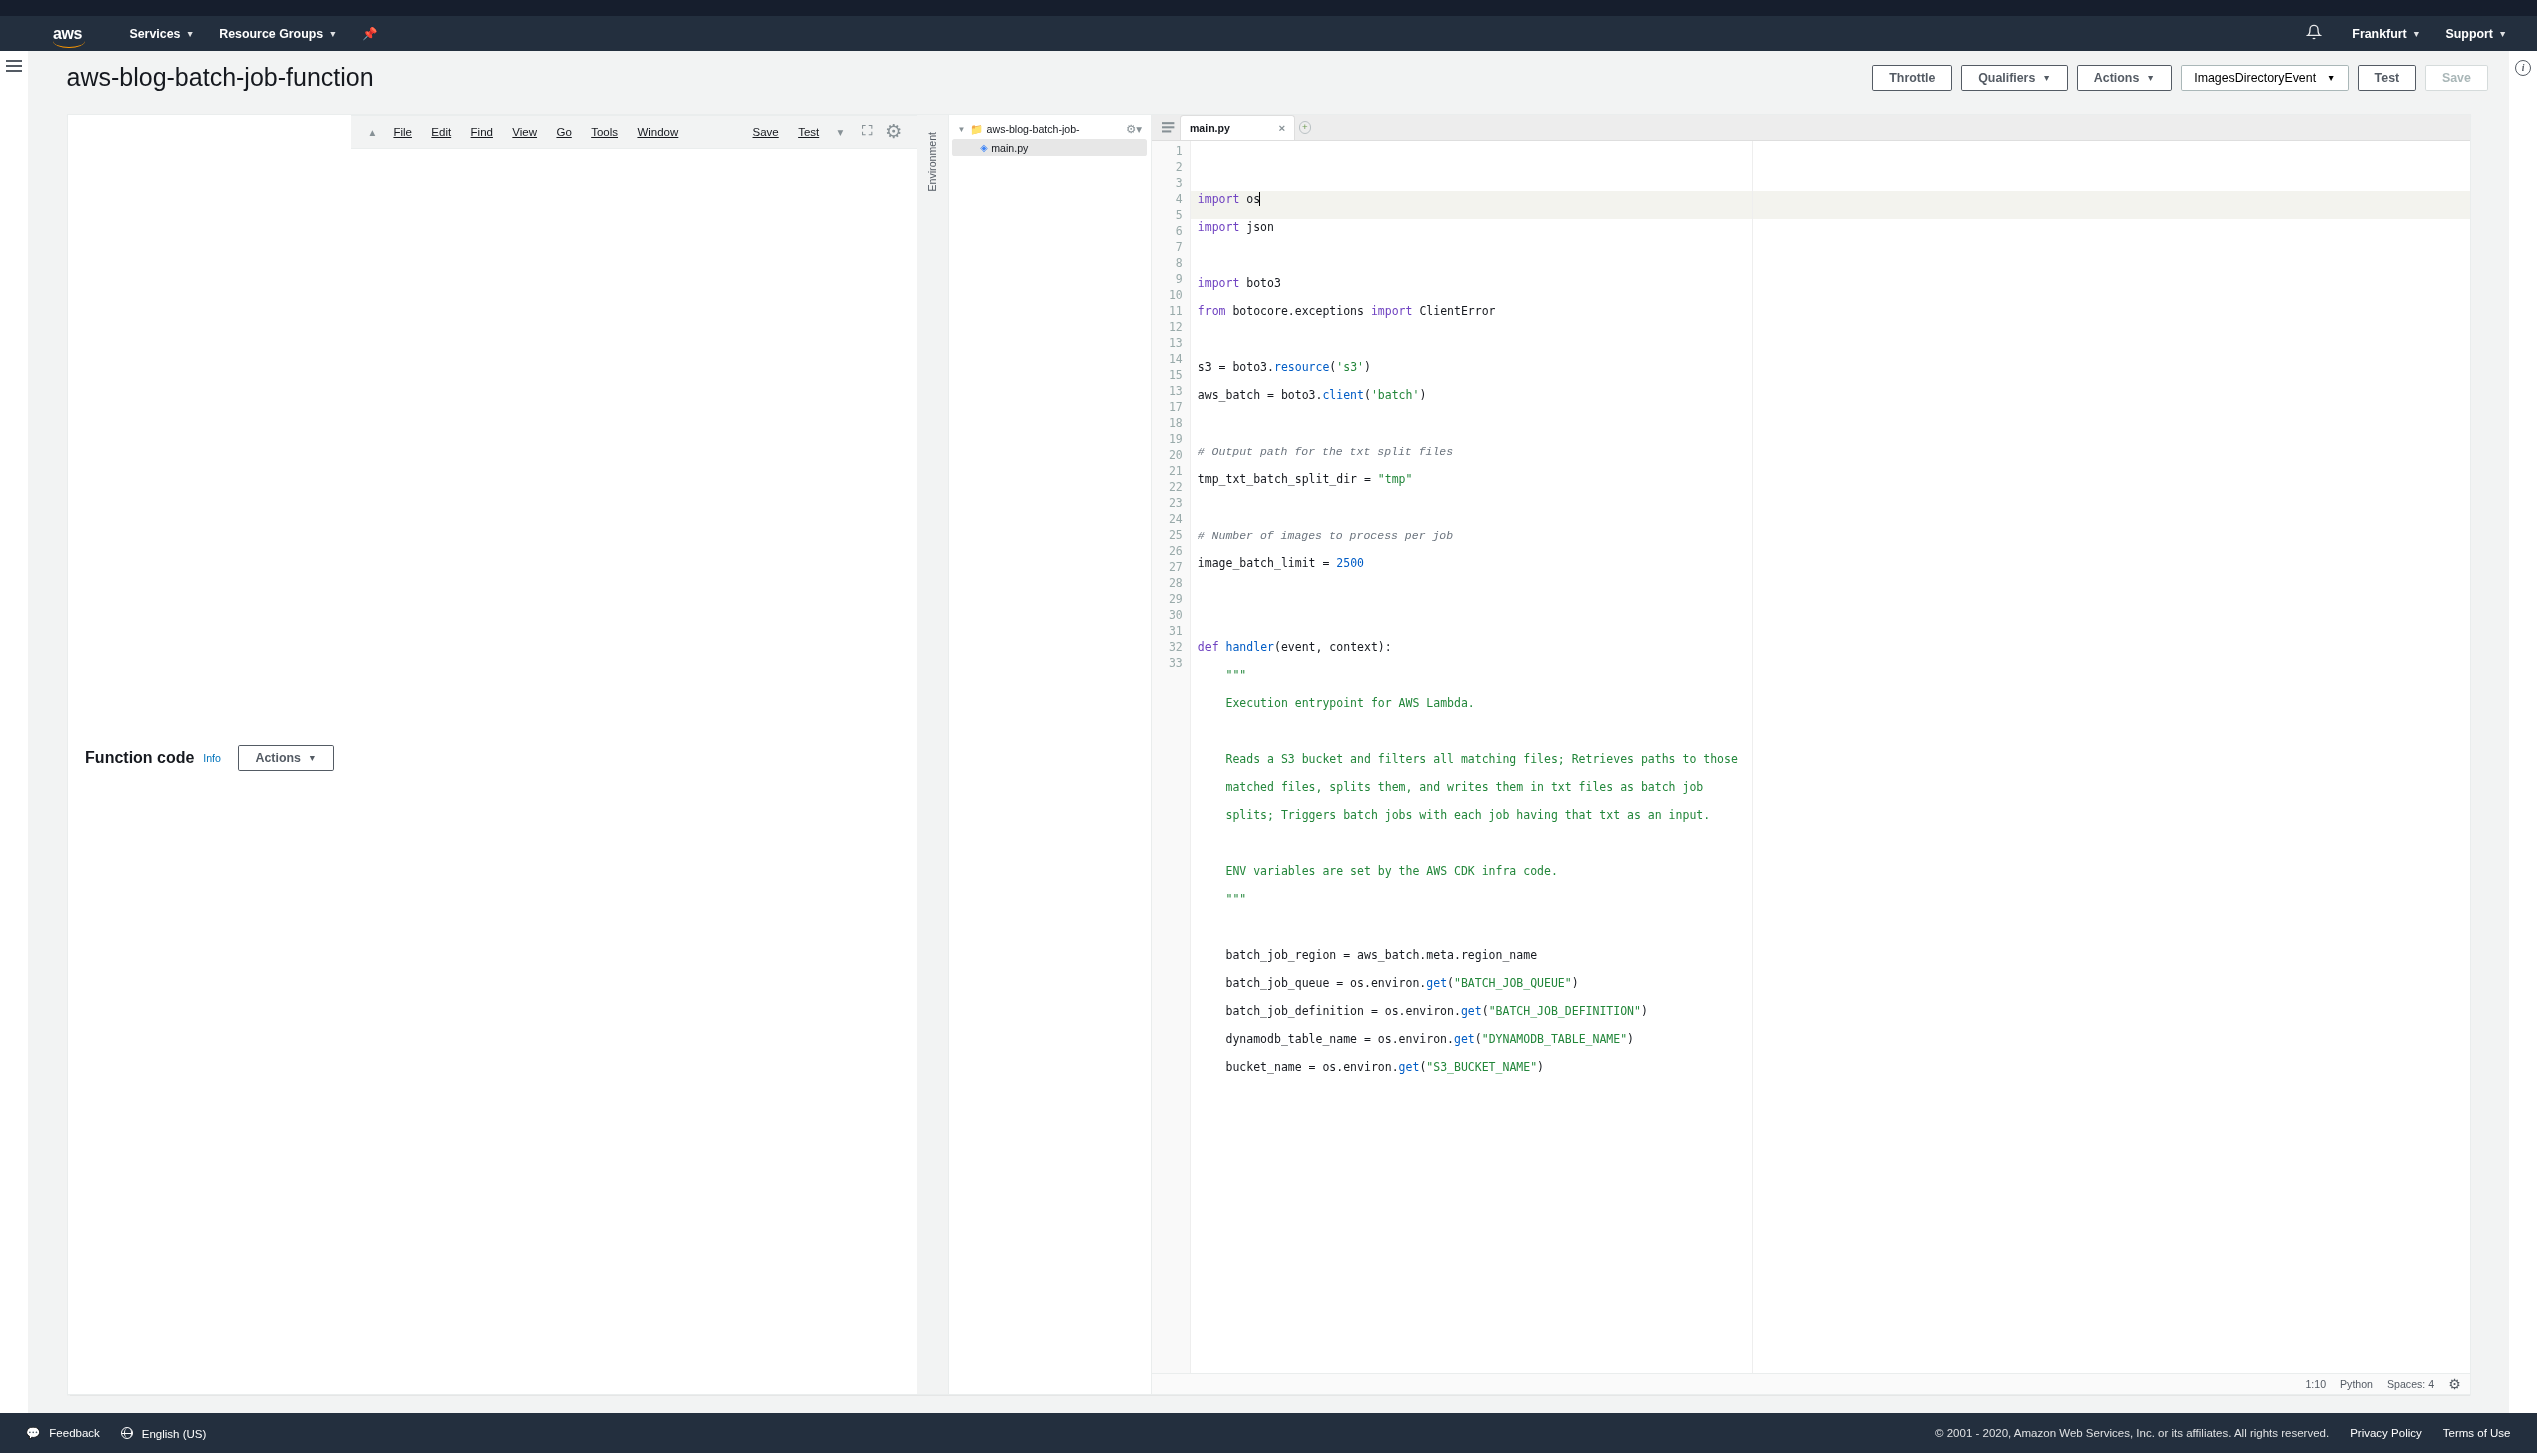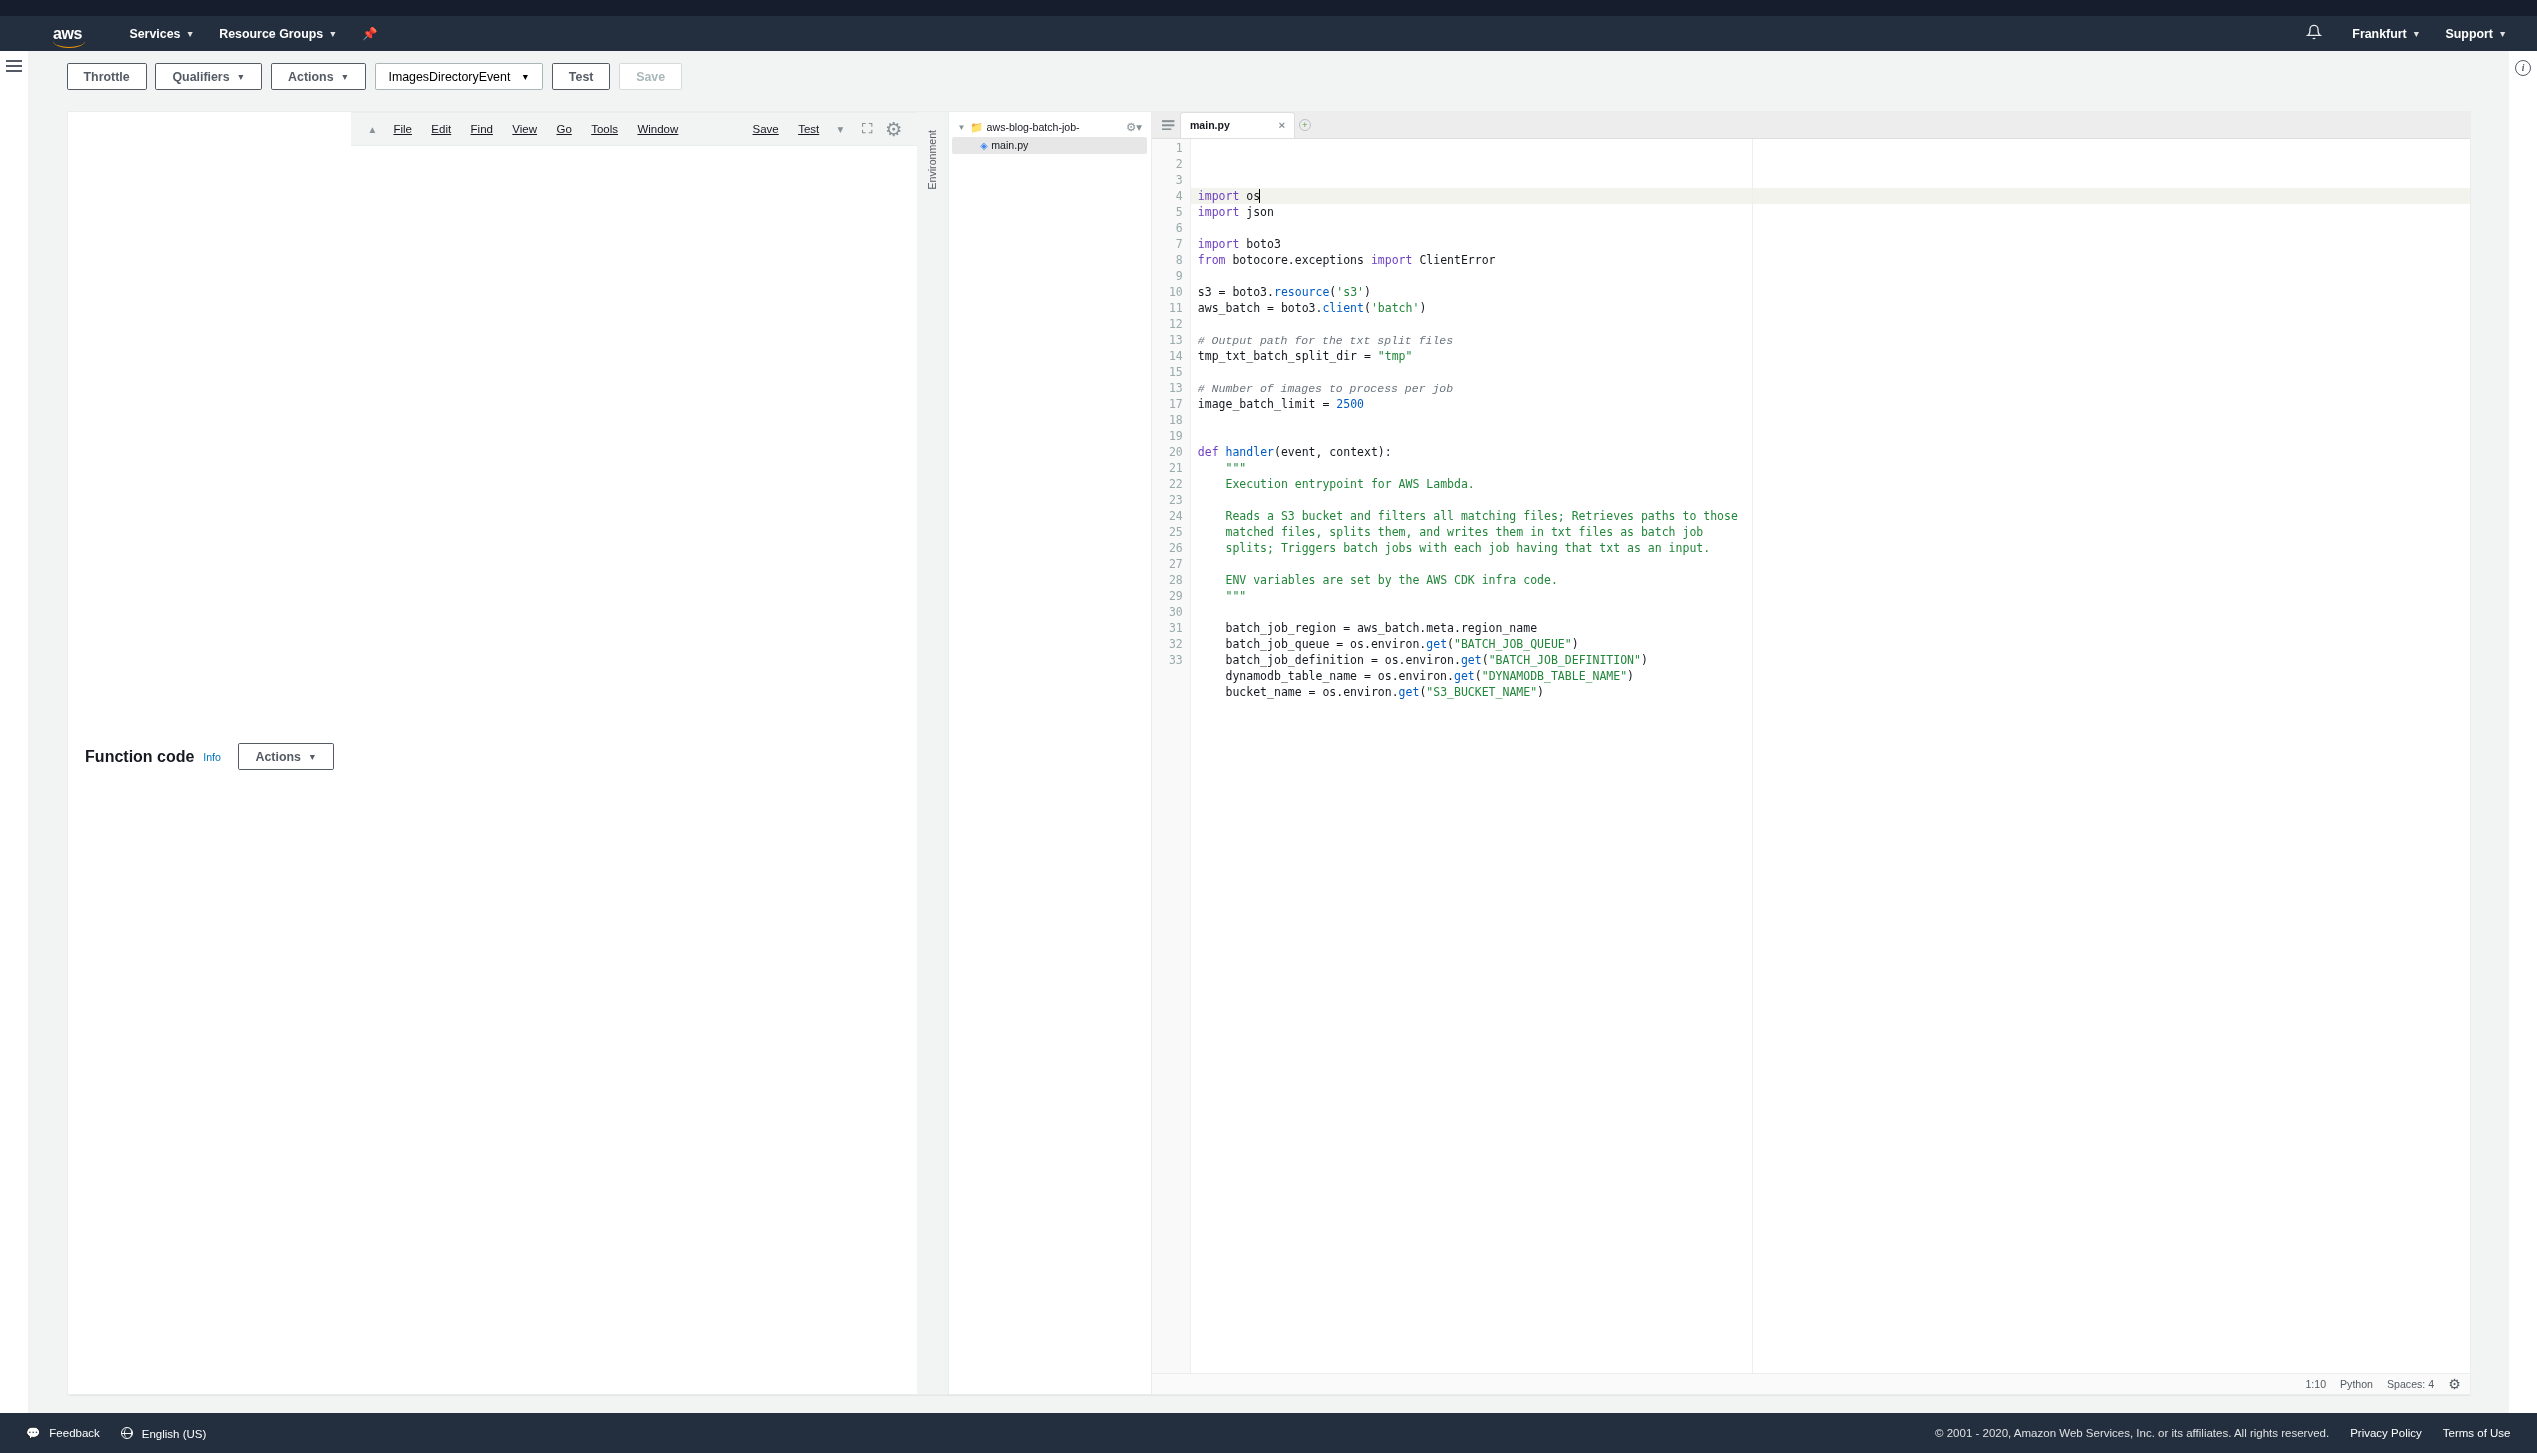--- a/index.html
+++ b/index.html
@@ -267,21 +267,21 @@
     min-width: 39px;
   }
   .ide-code {
     flex: 1;
     padding: 1.8px 7px;
     line-height: 16px;
     white-space: pre;
     overflow: auto;
     position: relative;
   }
-  .ide-code .line { height: 16px; }
+  .ide-code .line { height: 28px; }
   .ide-code .hl-line { background: #f3f3ee; margin: 0 -7px; padding: 0 7px; }
   .tok-kw { color: #6f42c1; }
   .tok-str { color: #22863a; }
   .tok-cmt { color: #6a737d; font-style: italic; font-family: Liberation Mono, monospace; }
   .tok-num { color: #005cc5; }
   .tok-fn { color: #005cc5; }
   .tok-docstr { color: #22863a; }
   .cursor-caret { border-right: 0.9px solid #000; margin-left:-0.9px; }
 
   
@@ -376,20 +376,21 @@
   <div class="left-gutter">
     <div class="hamburger">
       <span></span>
         <span></span>
         <span></span>
     </div>
   </div>
 
   <div class="main-col">
     <div class="page-header">
+      <div class="page-title">aws-blog-batch-job-function</div>
       <button class="btn">
           <span>Throttle</span>
         </button>
       <button class="btn">
         <span>Qualifiers</span>
         <span class="btn-caret">▼</span>
       </button>
       <button class="btn">
         <span>Actions</span>
         <span class="btn-caret">▼</span>

